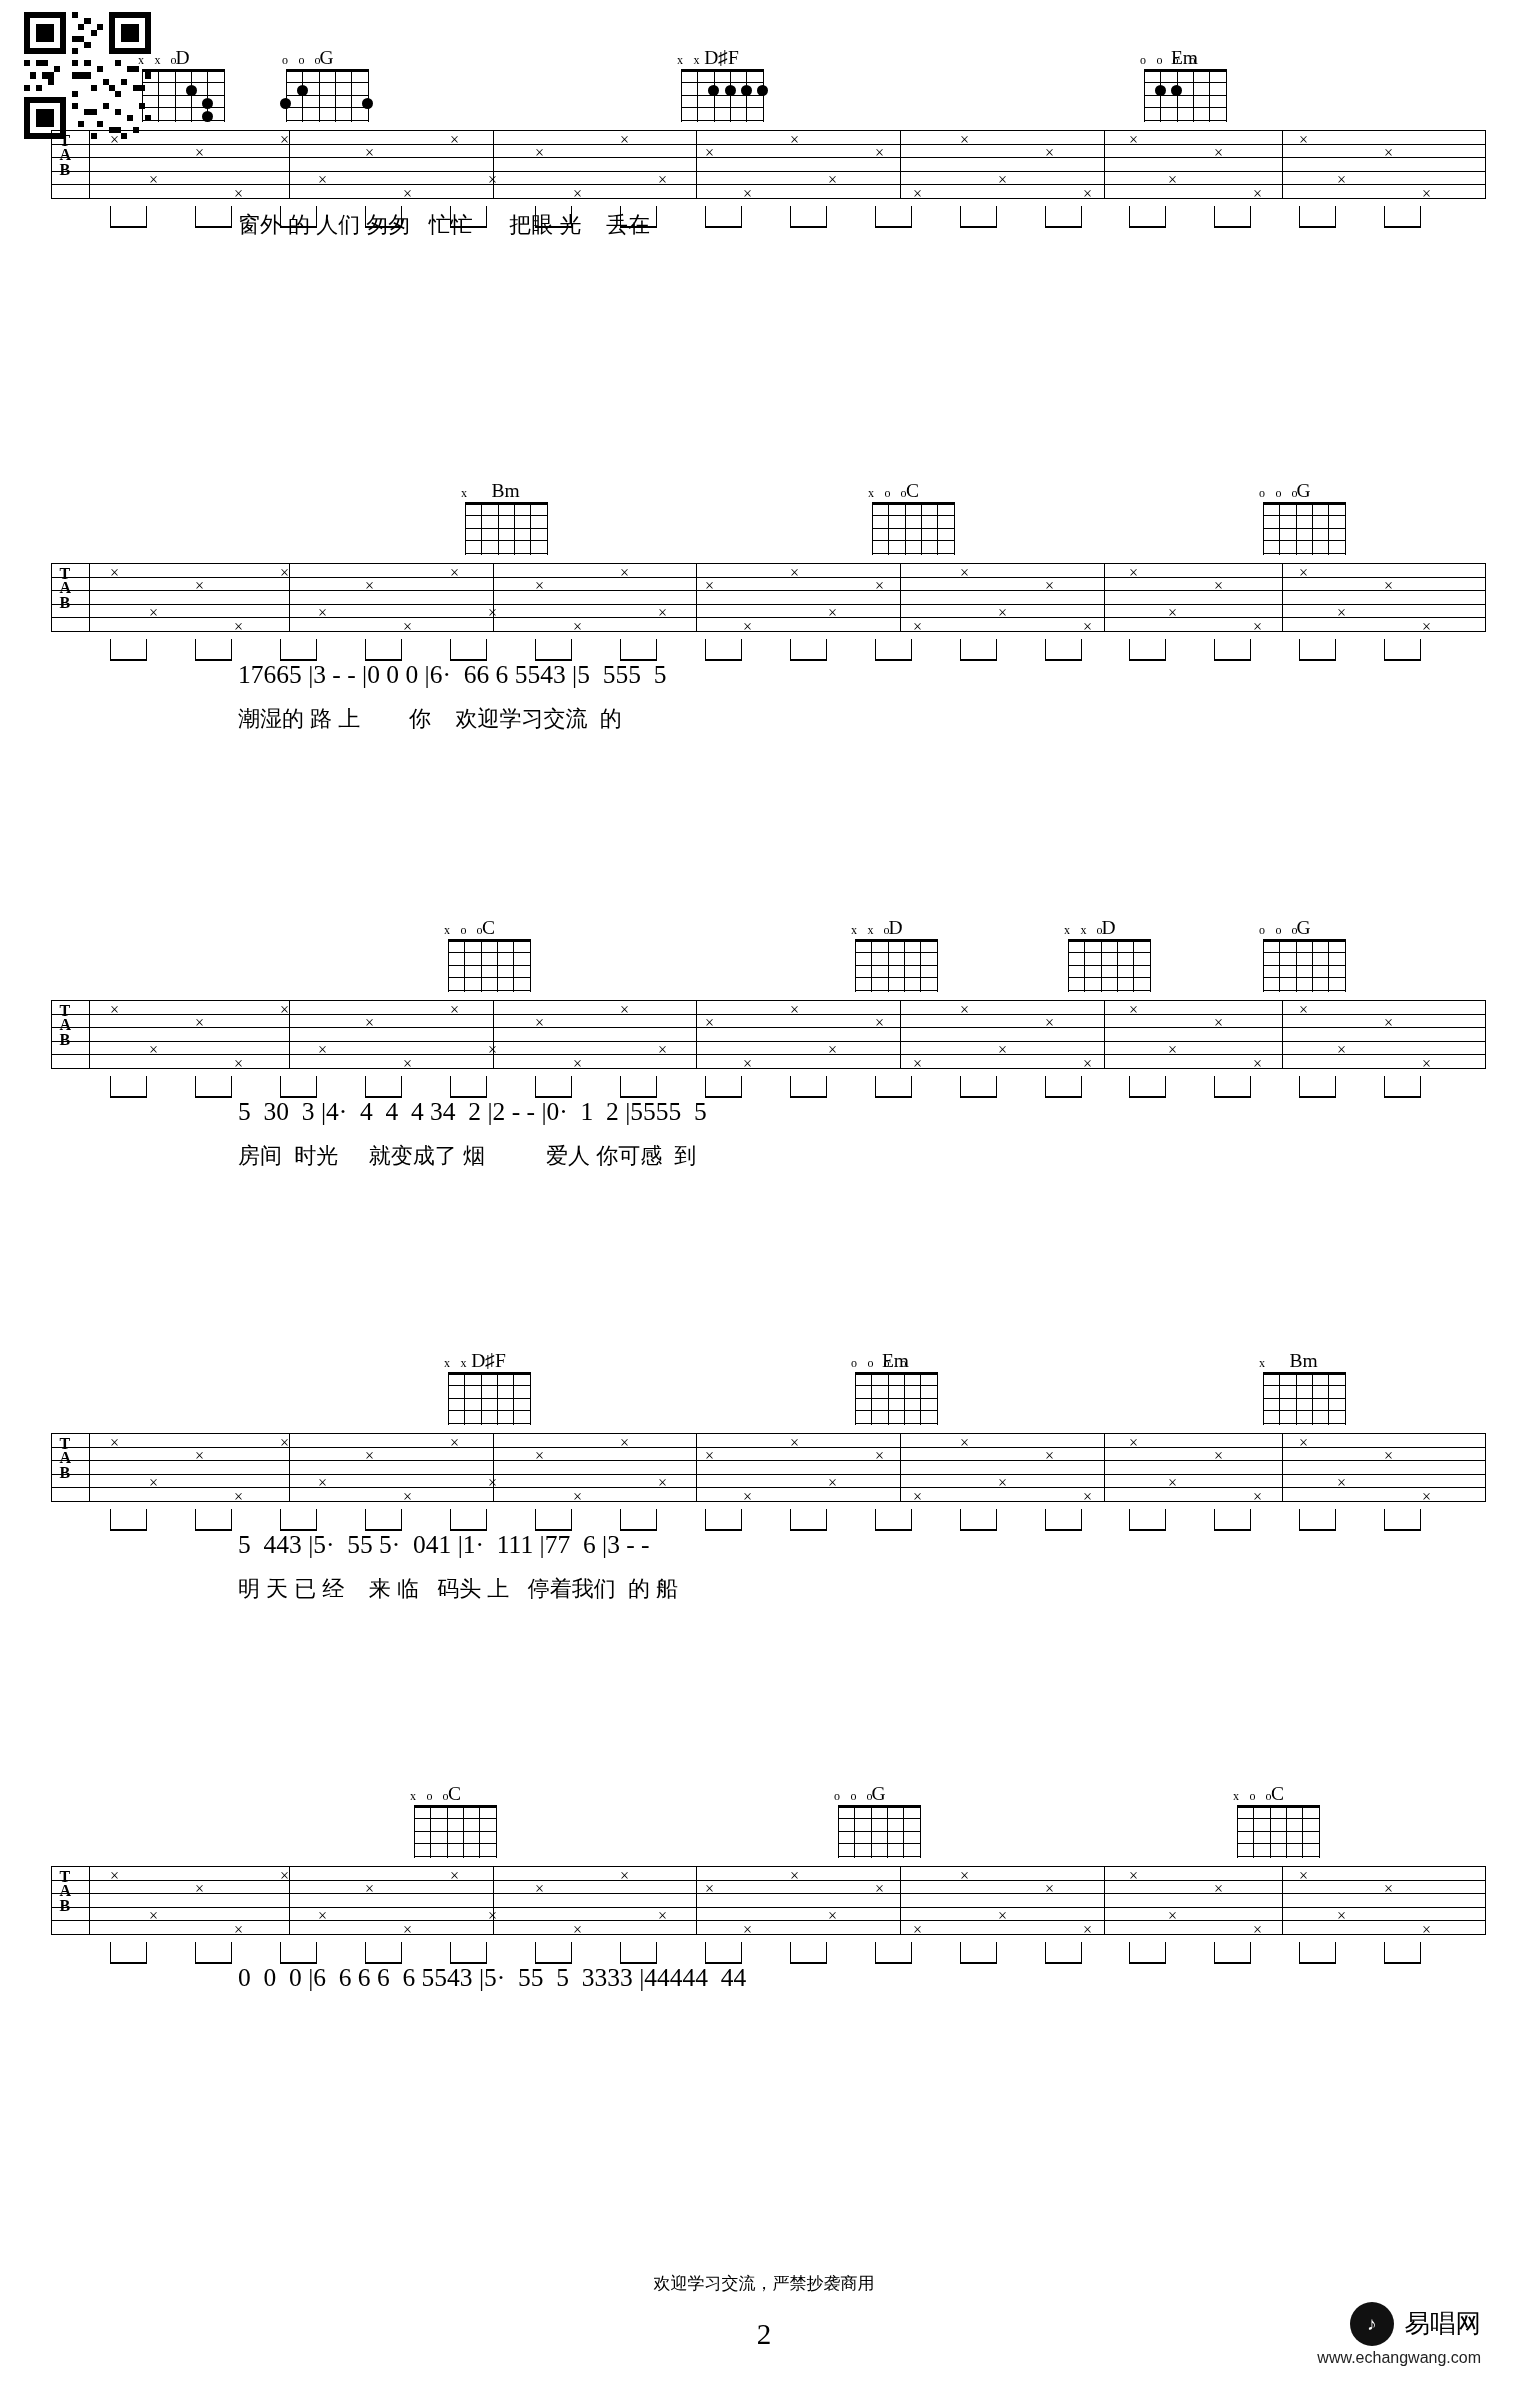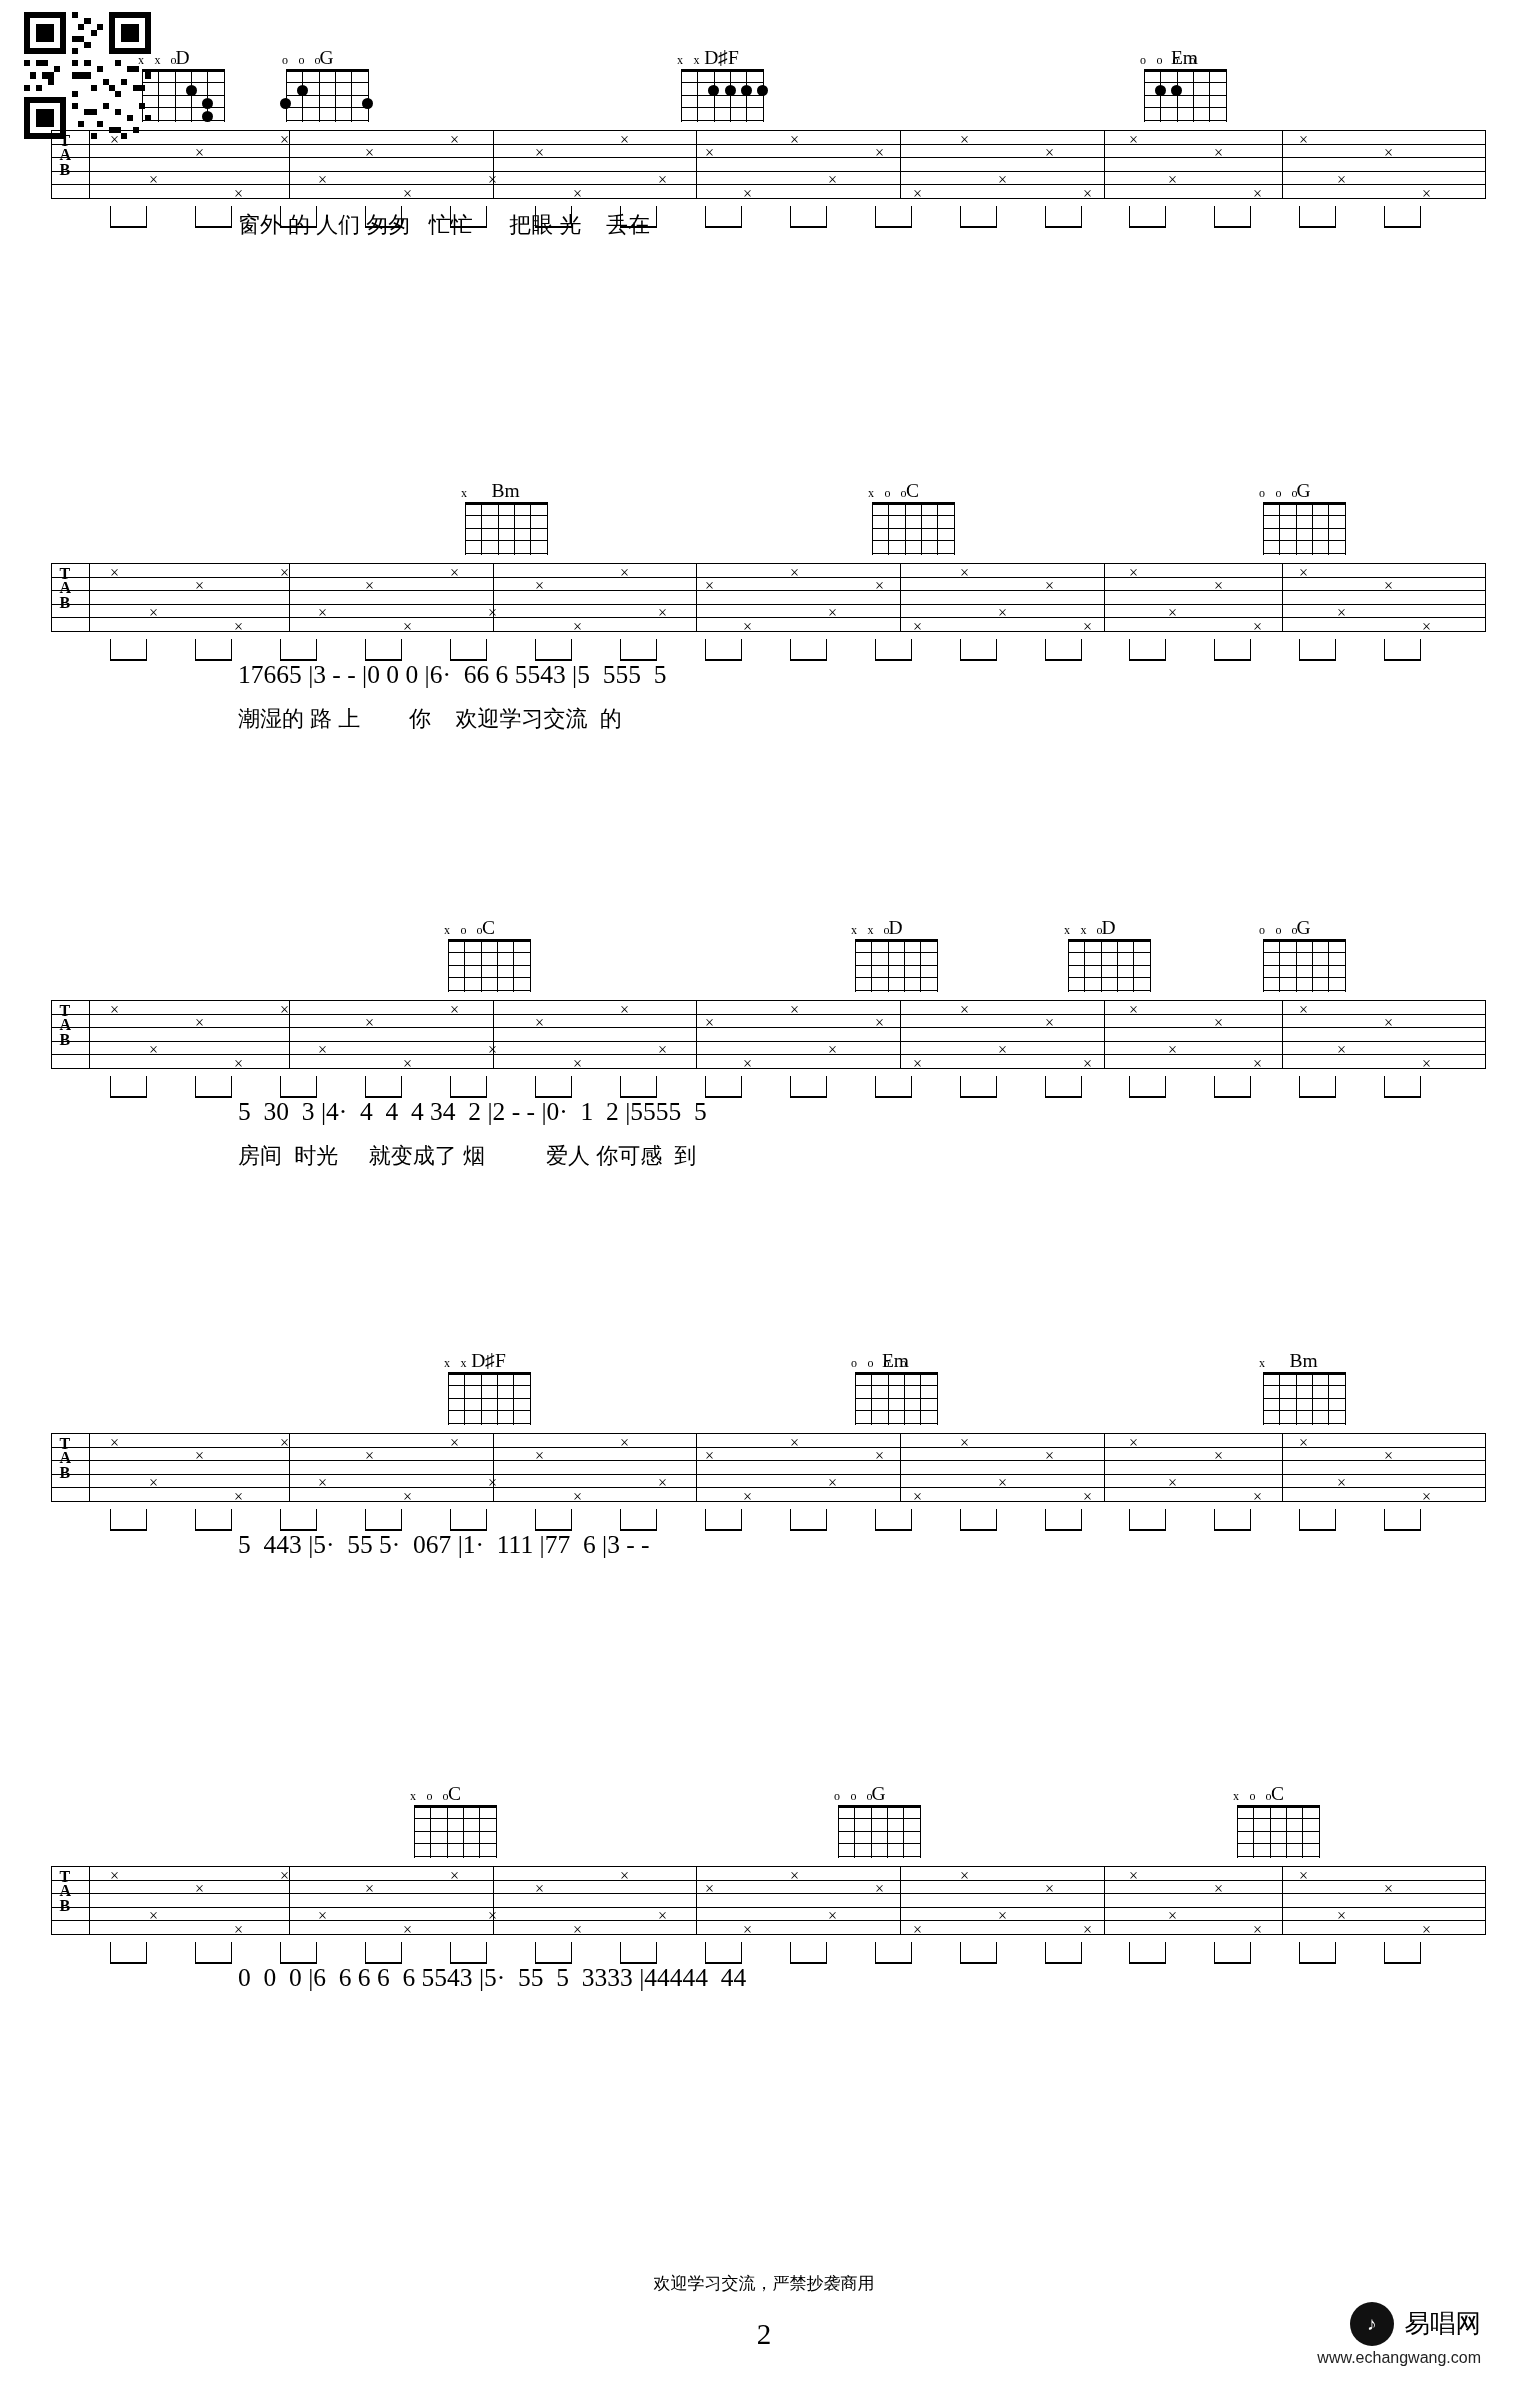--- a/index.html
+++ b/index.html
@@ -944,21 +944,24 @@
           <div class="stem" style="left: 36px;"></div>
           <div class="beam" style="left: 0px; top: 19.5px; width: 37px;"></div>
         </div>
         <div class="stemgroup" style="left: 1333px;">
           <div class="stem" style="left: 0px;"></div>
           <div class="stem" style="left: 36px;"></div>
           <div class="beam" style="left: 0px; top: 19.5px; width: 37px;"></div>
         </div>
       </div>
       <div class="numline">
-        <div class="num" style="left: 187px; top: 0px;">5  443 |5·  55 5·  067 |1·  111 |77  6 |3 - -</div>
+        <div class="num" style="left: 187px; top: 0px;">5  443 |5·  55 5·  041 |1·  111 |77  6 |3 - -</div>
+      </div>
+      <div class="lyricline">
+        <div class="lyr" style="left: 187px; top: 0px;">明 天 已 经    来 临   码头 上   停着我们  的 船</div>
       </div>
     </div>
     <div class="system" style="top: 1783px;">
       <div class="chordrow">
         <div class="chorddia" style="left: 357px;">
           <div class="cname">C</div>
           <div class="grid">
             <div class="nut"></div>
             <div class="fretline" style="top: 12.7px;"></div>
             <div class="fretline" style="top: 25.5px;"></div>

